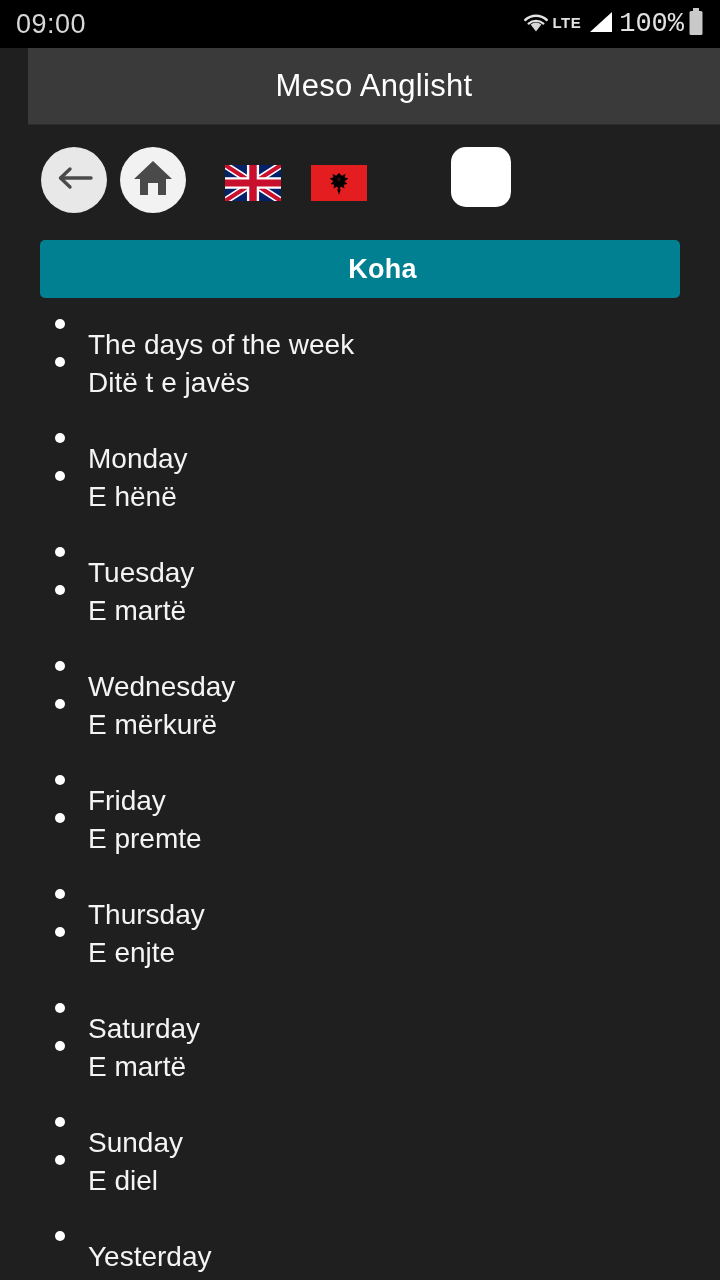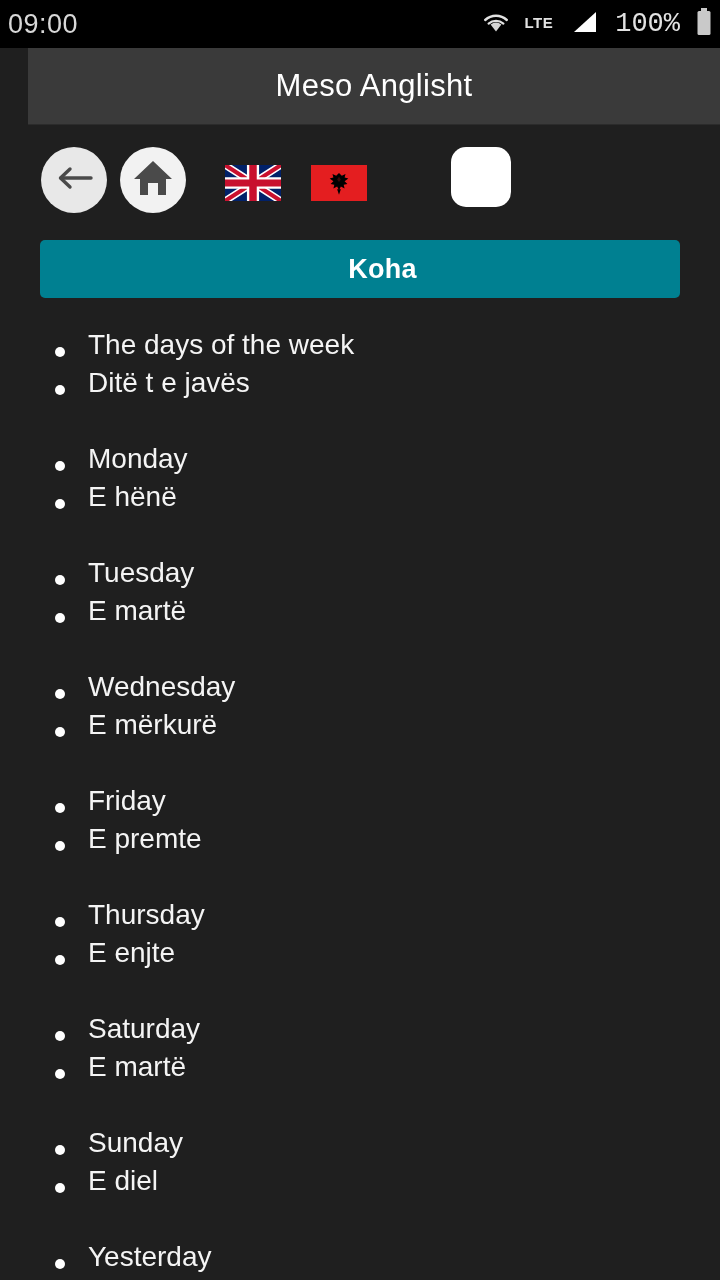--- a/index.html
+++ b/index.html
@@ -15,32 +15,32 @@
     position: relative;
   }
 
   
   .status-bar {
     height: 48px;
     background: #000000;
     display: flex;
     align-items: center;
     justify-content: space-between;
-    padding: 0 8px;
+    padding: 0 16px;
     box-sizing: border-box;
   }
   .status-time {
     color: #d8d8d8;
     font-size: 27px;
     letter-spacing: 0.5px;
   }
   .status-right {
     display: flex;
     align-items: center;
-    gap: 16px;
+    gap: 4px;
   }
   .wifi-icon { display:block; }
   .lte-label {
     color: #e2e2e2;
     font-size: 15px;
     font-weight: bold;
     letter-spacing: 0.5px;
     margin-left: -2px;
     align-self: flex-start;
     margin-top: 6px;
@@ -134,21 +134,21 @@
   .content {
     margin-top: 28px;
     padding: 0 40px 0 55px;
   }
   .word-group {
     margin-bottom: 38px;
   }
   .word-group:last-child { margin-bottom: 0; }
   .word-line {
     display: flex;
-    align-items: flex-end;
+    align-items: flex-start;
     height: 38px;
   }
   .bullet {
     width: 10px;
     height: 10px;
     border-radius: 50%;
     background: #ffffff;
     flex: 0 0 auto;
     margin-right: 23px;
     position: relative;

